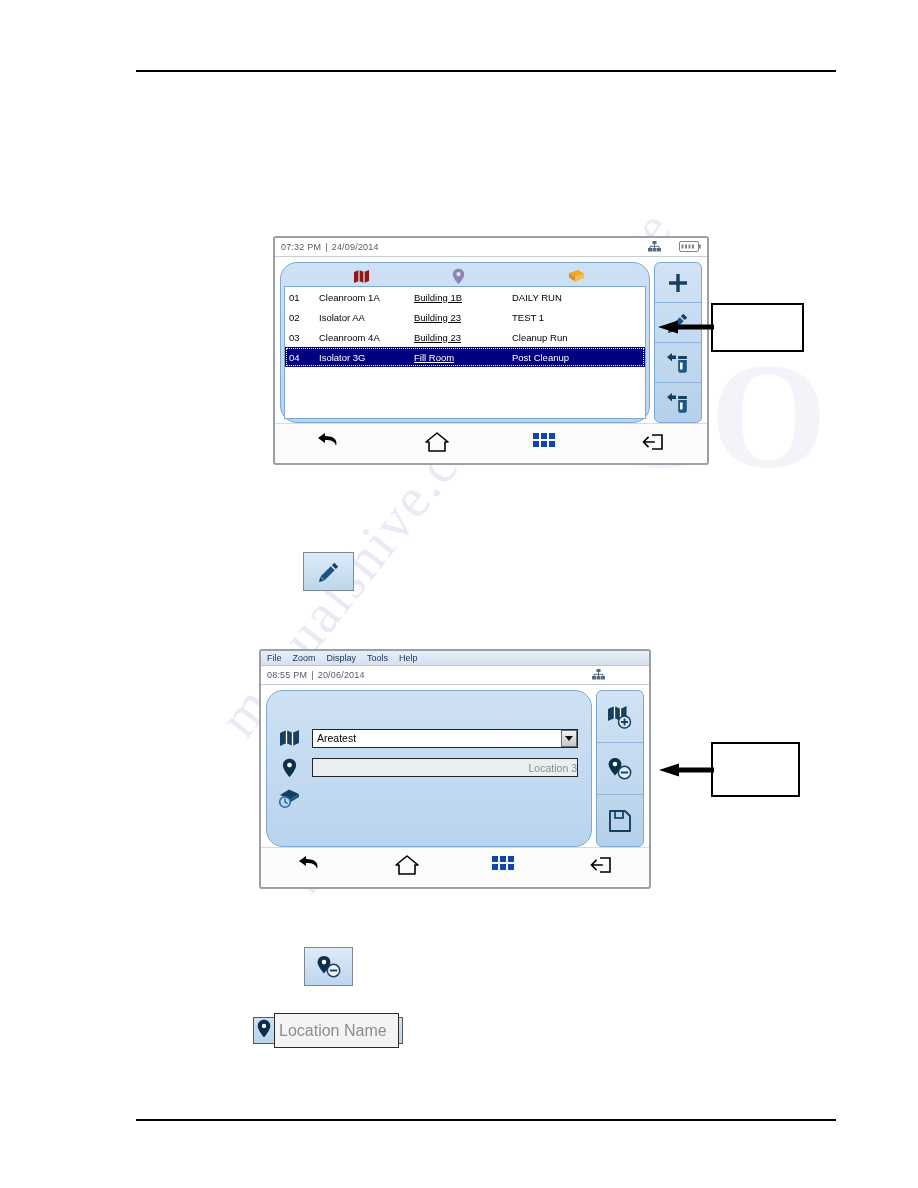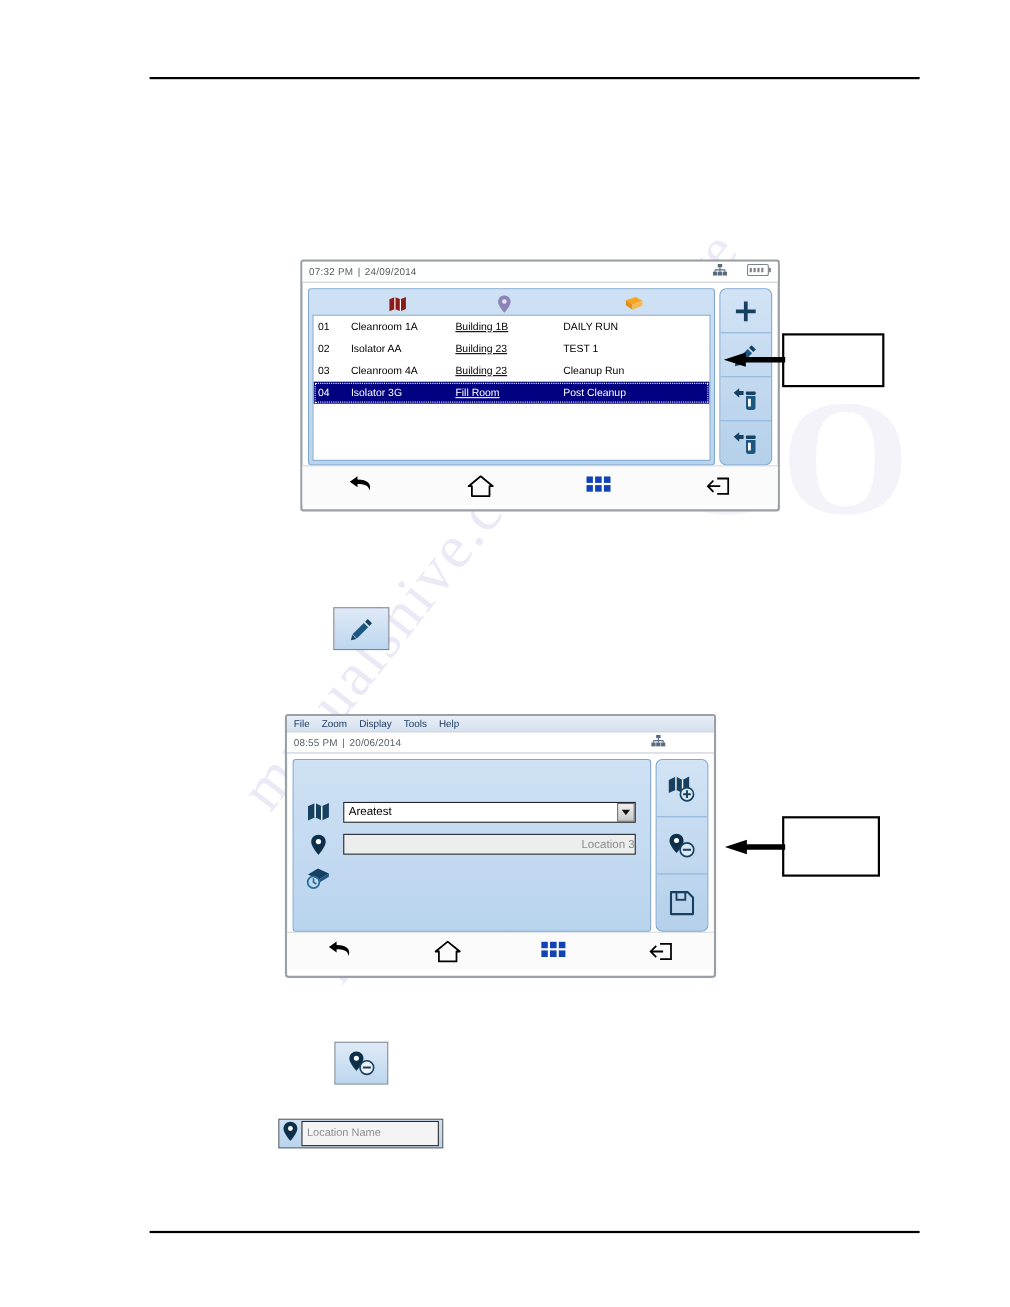--- a/index.html
+++ b/index.html
@@ -104,21 +104,21 @@
     gap: 4px;
   }
   #device-one .screen-body { height: 166px; }
   #device-two .screen-body { height: 162px; }
 
   
   .panel {
     flex: 1;
     background: linear-gradient(#cfe1f4, #b9d4ee);
     border: 1px solid #7fa8cf;
-    border-radius: 3px;
+    border-radius: 17px;
     box-sizing: border-box;
     display: flex;
     flex-direction: column;
     padding: 3px;
   }
 
   
   .col-head {
     height: 20px;
     display: flex;
@@ -219,28 +219,28 @@
     border: 1px solid #56585c;
     box-sizing: border-box;
     display: flex;
     align-items: center;
     padding: 0 3px;
     gap: 3px;
     z-index: 10;
   }
   #location-name-field .lnf-input {
     flex: 1;
-    height: 23px;
+    height: 35px;
     background: #f4f4f4;
     border: 1px solid #2b2b2b;
     box-sizing: border-box;
     display: flex;
     align-items: center;
     padding-left: 4px;
-    font-size: 10px;
+    font-size: 16px;
     color: #8d8d8d;
     font-family: "Liberation Sans", sans-serif;
   }
 
   
   .form-area {
     flex: 1;
     display: flex;
     flex-direction: column;
     justify-content: center;

